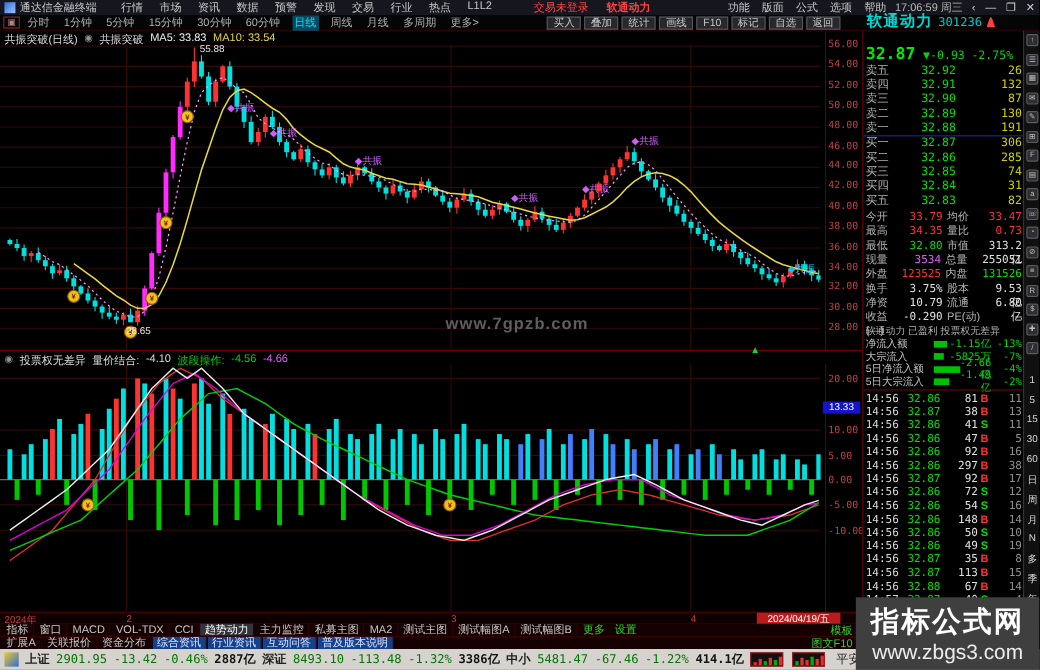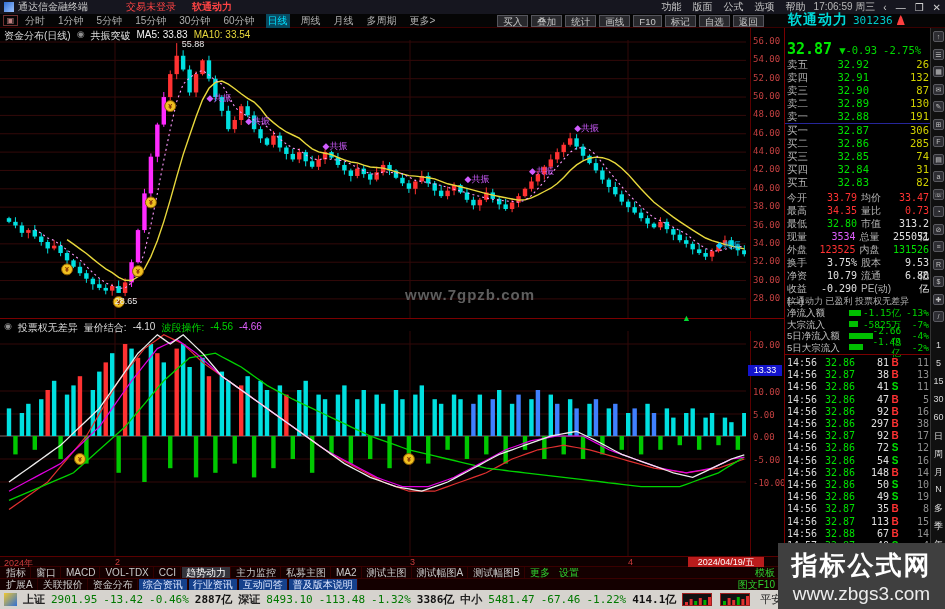--- a/index.html
+++ b/index.html
@@ -137,20 +137,32 @@
   svg { position:absolute; }
 </style>
 </head>
 <body>
 
 <div id="app">
 
   <div id="menubar" class="abs">
     <span id="logo"></span>
     <span>通达信金融终端</span>
+    <nav id="menus">
+        <span>行情</span>
+        <span>市场</span>
+        <span>资讯</span>
+        <span>数据</span>
+        <span>预警</span>
+        <span>发现</span>
+        <span>交易</span>
+        <span>行业</span>
+        <span>热点</span>
+        <span>L1L2</span>
+      </nav>
     <span class="redtxt" style="margin-left:38px">交易未登录</span>
     <span class="redtxt" style="margin-left:16px;font-weight:bold">软通动力</span>
     <nav id="rmenus">
         <span>功能</span>
         <span>版面</span>
         <span>公式</span>
         <span>选项</span>
         <span>帮助</span>
       </nav>
     <span id="clock">17:06:59 周三</span>
@@ -189,21 +201,21 @@
       </span>
   </div>
 
   <div id="quote-header" class="abs">
     <span class="nm">软通动力</span>
     <span class="cd mono">301236</span>
     <span id="person-icon"></span>
   </div>
 
   <div id="chart-title" class="abs">
-    <span>资金分布(日线)</span>
+    <span>共振突破(日线)</span>
     <span class="dot-ico">◉</span>
     <span>共振突破</span>
     <span class="ma5c">MA5: 33.83</span>
     <span class="ma10c">MA10: 33.54</span>
   </div>
 
   <svg id="main-svg" class="abs" style="left:0;top:40px" width="746" height="278">
       <line x1="0" y1="258.90000000000003" x2="746" y2="258.90000000000003" stroke="#330909" stroke-width="1"></line>
       <line x1="0" y1="240.55" x2="746" y2="240.55" stroke="#330909" stroke-width="1"></line>
       <line x1="0" y1="222.20000000000002" x2="746" y2="222.20000000000002" stroke="#330909" stroke-width="1"></line>

